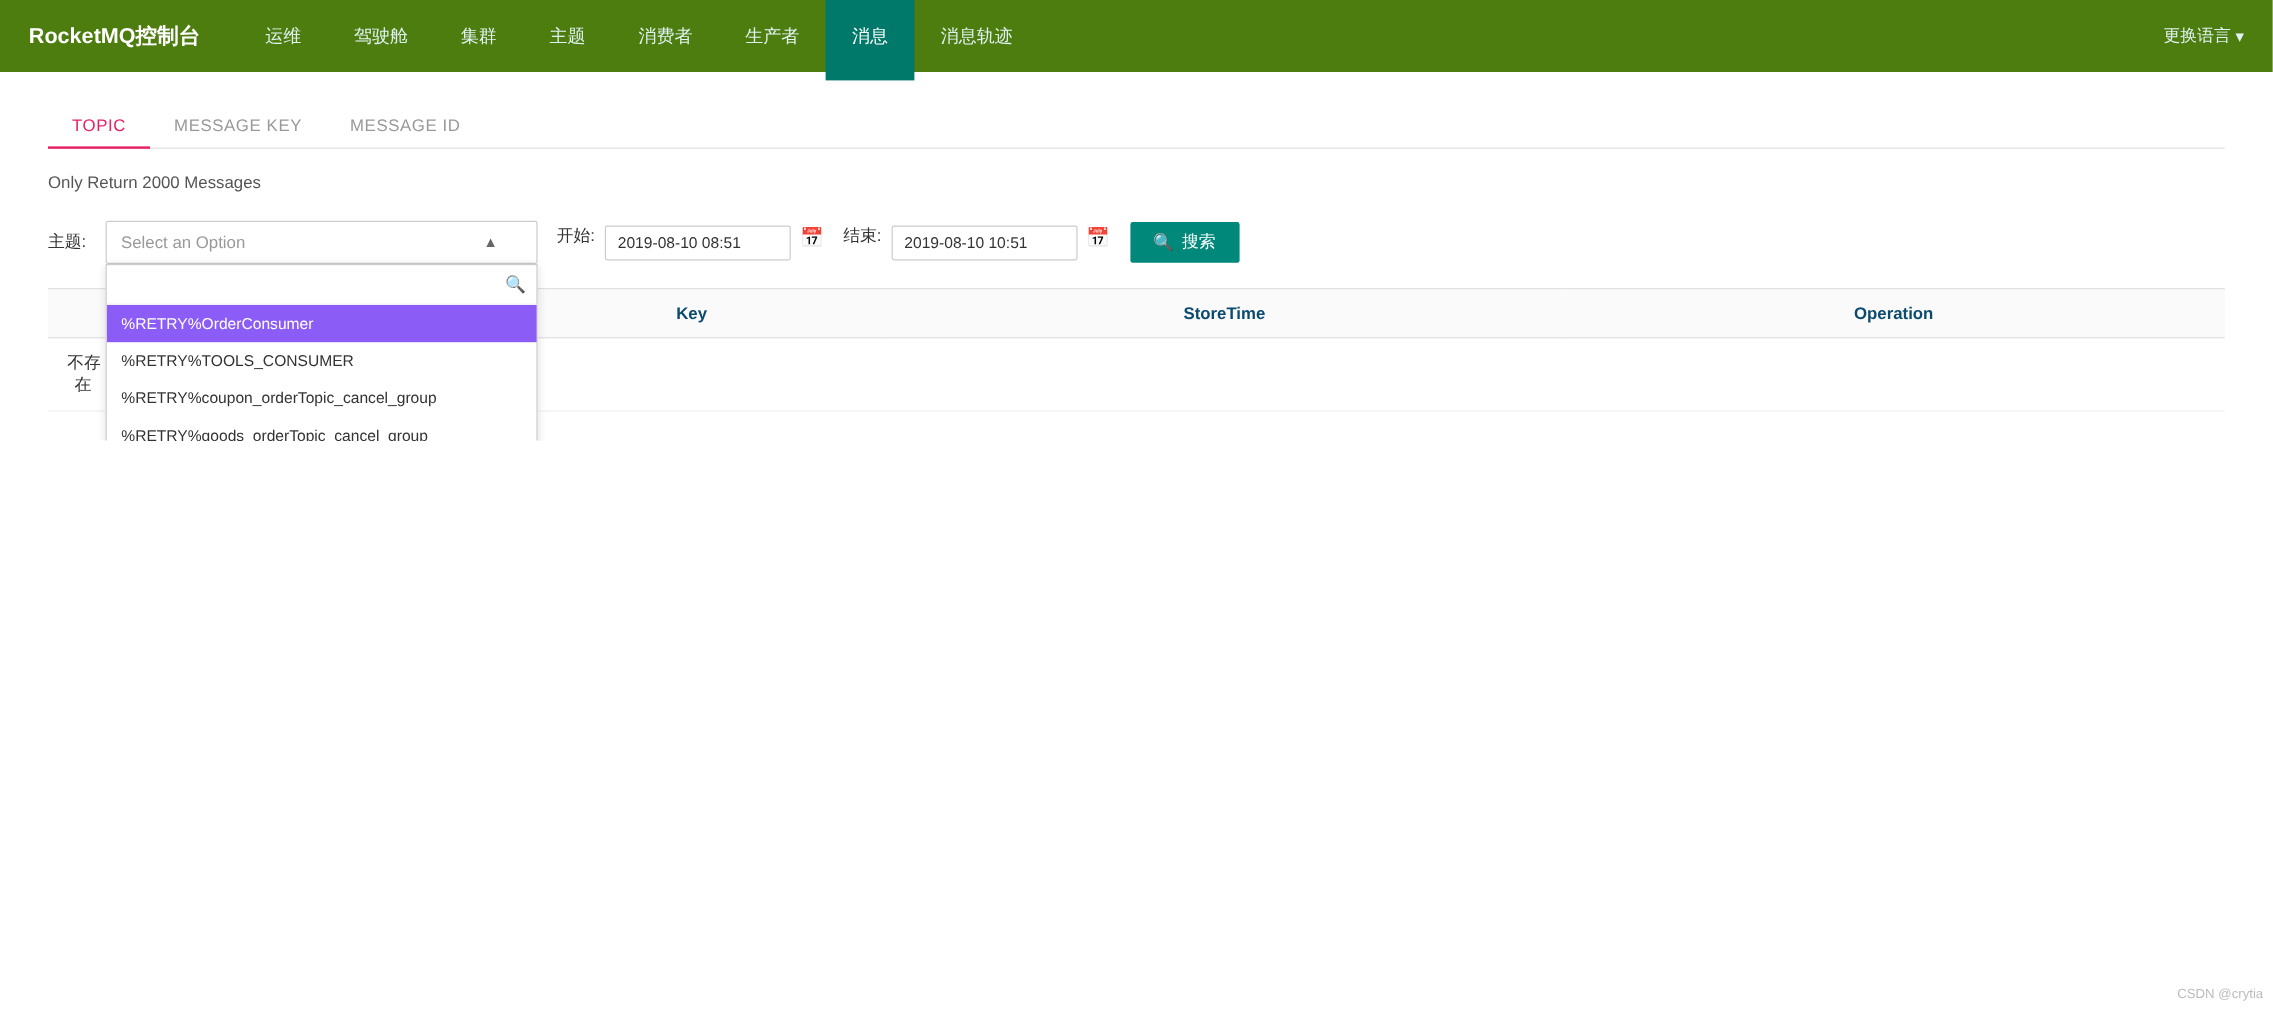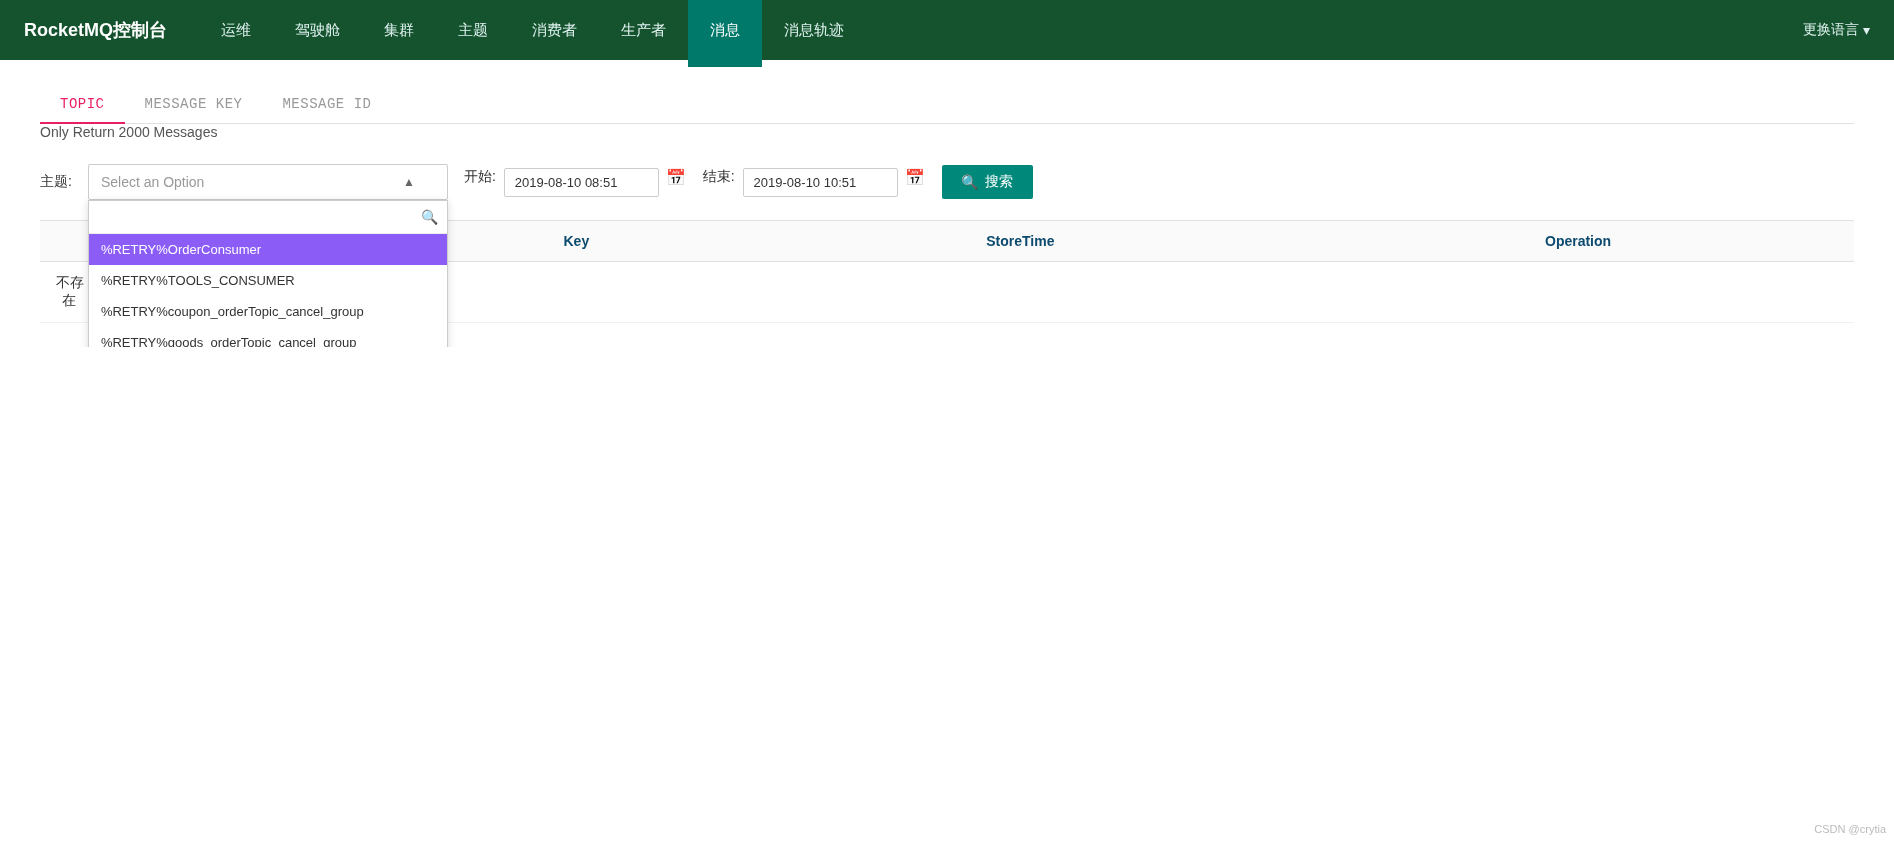--- a/index.html
+++ b/index.html
@@ -1,20 +1,20 @@
 <!DOCTYPE html>
 <html><head>
   <meta charset="utf-8">
   <style>
     * { margin: 0; padding: 0; box-sizing: border-box; }
     body { font-family: 'Microsoft YaHei', Arial, sans-serif; background: #fff; font-size: 14px; color: #333; }
 
     
     .navbar {
-      background: #14532d;
+      background: #4d7c0f;
       display: flex;
       align-items: center;
       height: 60px;
       padding: 0 24px;
       gap: 0;
     }
     .navbar-brand {
       color: #fff;
       font-size: 18px;
       font-weight: bold;
@@ -48,21 +48,21 @@
       gap: 4px;
     }
 
     
     .content { padding: 24px 40px; }
 
     
     .tabs {
       display: flex;
       border-bottom: 1px solid #e0e0e0;
-      font-family: Liberation Mono, monospace;
+      margin-bottom: 20px;
     }
     .tab {
       padding: 12px 20px 10px;
       cursor: pointer;
       font-size: 14px;
       color: #999;
       border-bottom: 2px solid transparent;
       margin-bottom: -1px;
       letter-spacing: 0.5px;
     }

